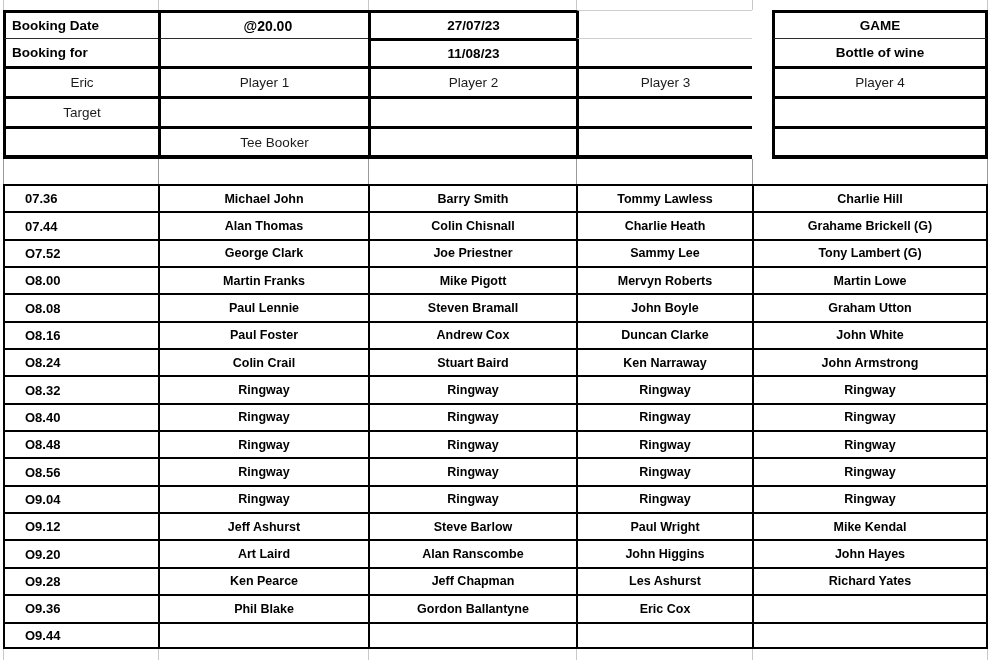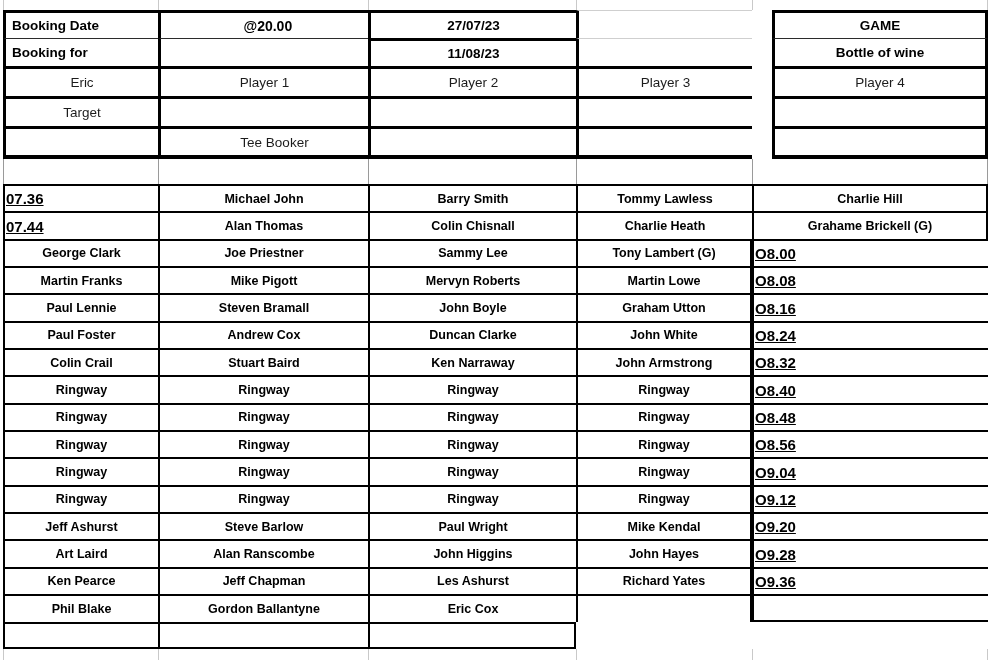--- a/index.html
+++ b/index.html
@@ -36,21 +36,21 @@
   .ctr{font-size:13.5px;font-weight:bold;}
   .plain{font-size:13.5px;font-weight:400;color:#1c1c1c;}
   .dotted{border-bottom:2px dotted #000;padding-bottom:1px;margin-top:41px;}
   
   .data{grid-auto-rows:27.35px;}
   .dcell{
     box-sizing:border-box;display:flex;align-items:center;justify-content:center;
     border-left:2px solid #000;border-top:2px solid #000;
     font-weight:bold;font-size:12.5px;overflow:hidden;white-space:nowrap;
   }
-  .dcell.time{justify-content:flex-start;padding-left:1px;font-size:15px;text-decoration:underline;}
+  .dcell.time{justify-content:flex-start;padding-left:20px;font-size:13px;}
   .dcell.last-col{border-right:2px solid #000;}
   .dcell.last-row{border-bottom:2px solid #000;}
 </style>
 </head>
 <body>
 
 <div class="canvas">
   <div class="sheet">
 
     <div class="cols strip sliver">
@@ -112,20 +112,21 @@
         <div class="dcell time">07.36</div>
         <div class="dcell name">Michael John</div>
         <div class="dcell name">Barry Smith</div>
         <div class="dcell name">Tommy Lawless</div>
         <div class="dcell name last-col">Charlie Hill</div>
         <div class="dcell time">07.44</div>
         <div class="dcell name">Alan Thomas</div>
         <div class="dcell name">Colin Chisnall</div>
         <div class="dcell name">Charlie Heath</div>
         <div class="dcell name last-col">Grahame Brickell (G)</div>
+        <div class="dcell time">O7.52</div>
         <div class="dcell name">George Clark</div>
         <div class="dcell name">Joe Priestner</div>
         <div class="dcell name">Sammy Lee</div>
         <div class="dcell name last-col">Tony Lambert (G)</div>
         <div class="dcell time">O8.00</div>
         <div class="dcell name">Martin Franks</div>
         <div class="dcell name">Mike Pigott</div>
         <div class="dcell name">Mervyn Roberts</div>
         <div class="dcell name last-col">Martin Lowe</div>
         <div class="dcell time">O8.08</div>
@@ -181,20 +182,21 @@
         <div class="dcell time">O9.28</div>
         <div class="dcell name">Ken Pearce</div>
         <div class="dcell name">Jeff Chapman</div>
         <div class="dcell name">Les Ashurst</div>
         <div class="dcell name last-col">Richard Yates</div>
         <div class="dcell time">O9.36</div>
         <div class="dcell name">Phil Blake</div>
         <div class="dcell name">Gordon Ballantyne</div>
         <div class="dcell name">Eric Cox</div>
         <div class="dcell name last-col"></div>
+        <div class="dcell time last-row">O9.44</div>
         <div class="dcell name last-row"></div>
         <div class="dcell name last-row"></div>
         <div class="dcell name last-row"></div>
         <div class="dcell name last-col last-row"></div>
       </div>
 
     <div class="cols strip footrow">
       <div class="cell"></div>
       <div class="cell"></div>
       <div class="cell"></div>

